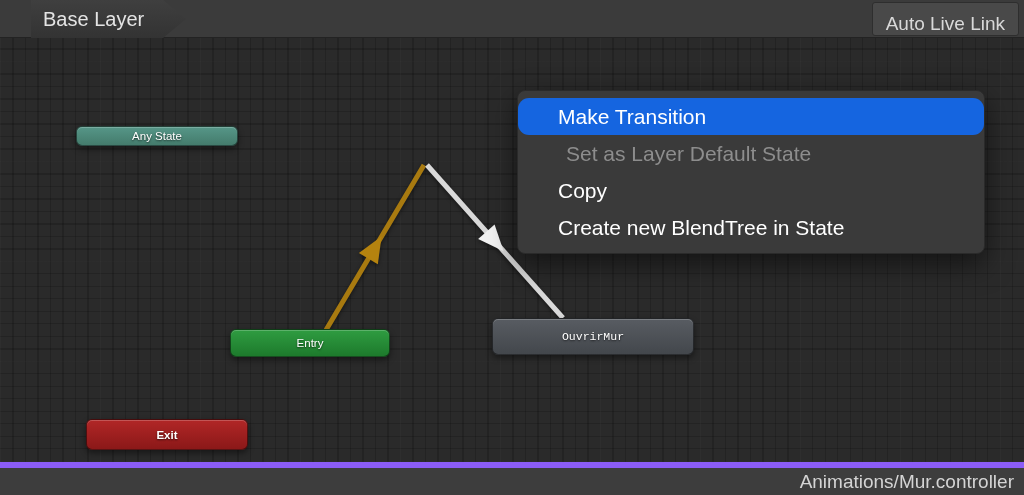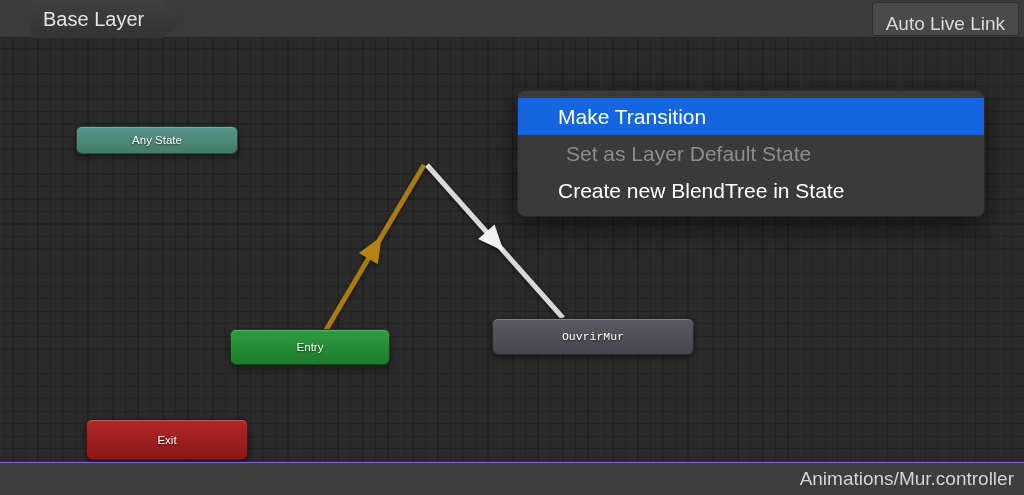--- a/index.html
+++ b/index.html
@@ -57,30 +57,30 @@
   
   .node {
     position: absolute;
     border-radius: 6px;
     border: 1px solid rgba(0,0,0,0.5);
     box-shadow: 0 3px 6px rgba(0,0,0,0.45), inset 0 1px 0 rgba(255,255,255,0.22);
     display: flex; align-items: center; justify-content: center;
     color: #fff; font-size: 11.5px;
     text-shadow: 0 1px 2px rgba(0,0,0,0.65);
   }
-  .node-any-state  { left: 76px;  top: 88px;  width: 162px; height: 28px;
+  .node-any-state  { left: 76px;  top: 88px;  width: 162px; height: 20px;
     background: linear-gradient(#569688, #447b6c); }
   .node-fermermur  { left: 321px; top: 88px;  width: 189px; height: 37px;
     background: linear-gradient(#e28c2f, #c06e16); }
-  .node-entry      { left: 230px; top: 291px; width: 160px; height: 36px;
+  .node-entry      { left: 230px; top: 291px; width: 160px; height: 28px;
     background: linear-gradient(#2f9c41, #1d7a2c); }
   .node-ouvrirmur  { left: 492px; top: 280px; width: 202px; height: 37px;
     background: linear-gradient(#585c62, #43474c); font-family: Liberation Mono, monospace; }
-  .node-exit       { left: 86px;  top: 381px; width: 162px; height: 41px;
-    background: linear-gradient(#b12727, #8b1818); }
+  .node-exit       { left: 86px;  top: 381px; width: 162px; height: 31px;
+    background: linear-gradient(#b12727, #8b1818); font-weight: bold; }
 
   
   .context-menu {
     position: absolute; left: 517px; top: 90px; width: 468px;
     background: #3a3a3a;
     border: 1px solid #2a2a2a;
     border-radius: 8px;
     padding: 7px 0;
     box-shadow: 0 10px 28px rgba(0,0,0,0.55);
     z-index: 10;
@@ -93,21 +93,21 @@
     font-size: 21px;
     color: #ffffff;
     white-space: nowrap;
   }
   .menu-item.disabled { color: #8d8d8d; margin-left: 8px; }
 
   
   .bottombar {
     position: absolute; left: 0; bottom: 0; width: 1024px; height: 33px;
     background: #3d3d3d;
-    border-top: 1px solid #8b5cf6;
+    border-top: 6px solid #8b5cf6;
     display: flex; align-items: center; justify-content: flex-end;
     padding-right: 10px;
     color: #d4d4d4; font-size: 19px;
     z-index: 5;
   }
 </style>
 </head>
 <body>
 
 <div id="window">
@@ -144,22 +144,23 @@
   <div class="topbar">
     <div class="breadcrumb-tab">
       <span>Base Layer</span>
     </div>
     <div class="live-link-btn">
       <span>Auto Live Link</span>
     </div>
   </div>
 
   <div class="context-menu">
-    <div class="menu-item" id="menu-item-0" style="background: rgb(21, 101, 224);">Make Transition</div>
+    <div class="menu-item" id="menu-item-0" style="background: rgb(21, 101, 224); border-radius: 11px;">Make Transition</div>
     <div class="menu-item disabled">Set as Layer Default State</div>
+    <div class="menu-item">Copy</div>
     <div class="menu-item">Create new BlendTree in State</div>
   </div>
 
   <div class="bottombar">
     <span>Animations/Mur.controller</span>
   </div>
 
 </div>
 
 </body></html>

